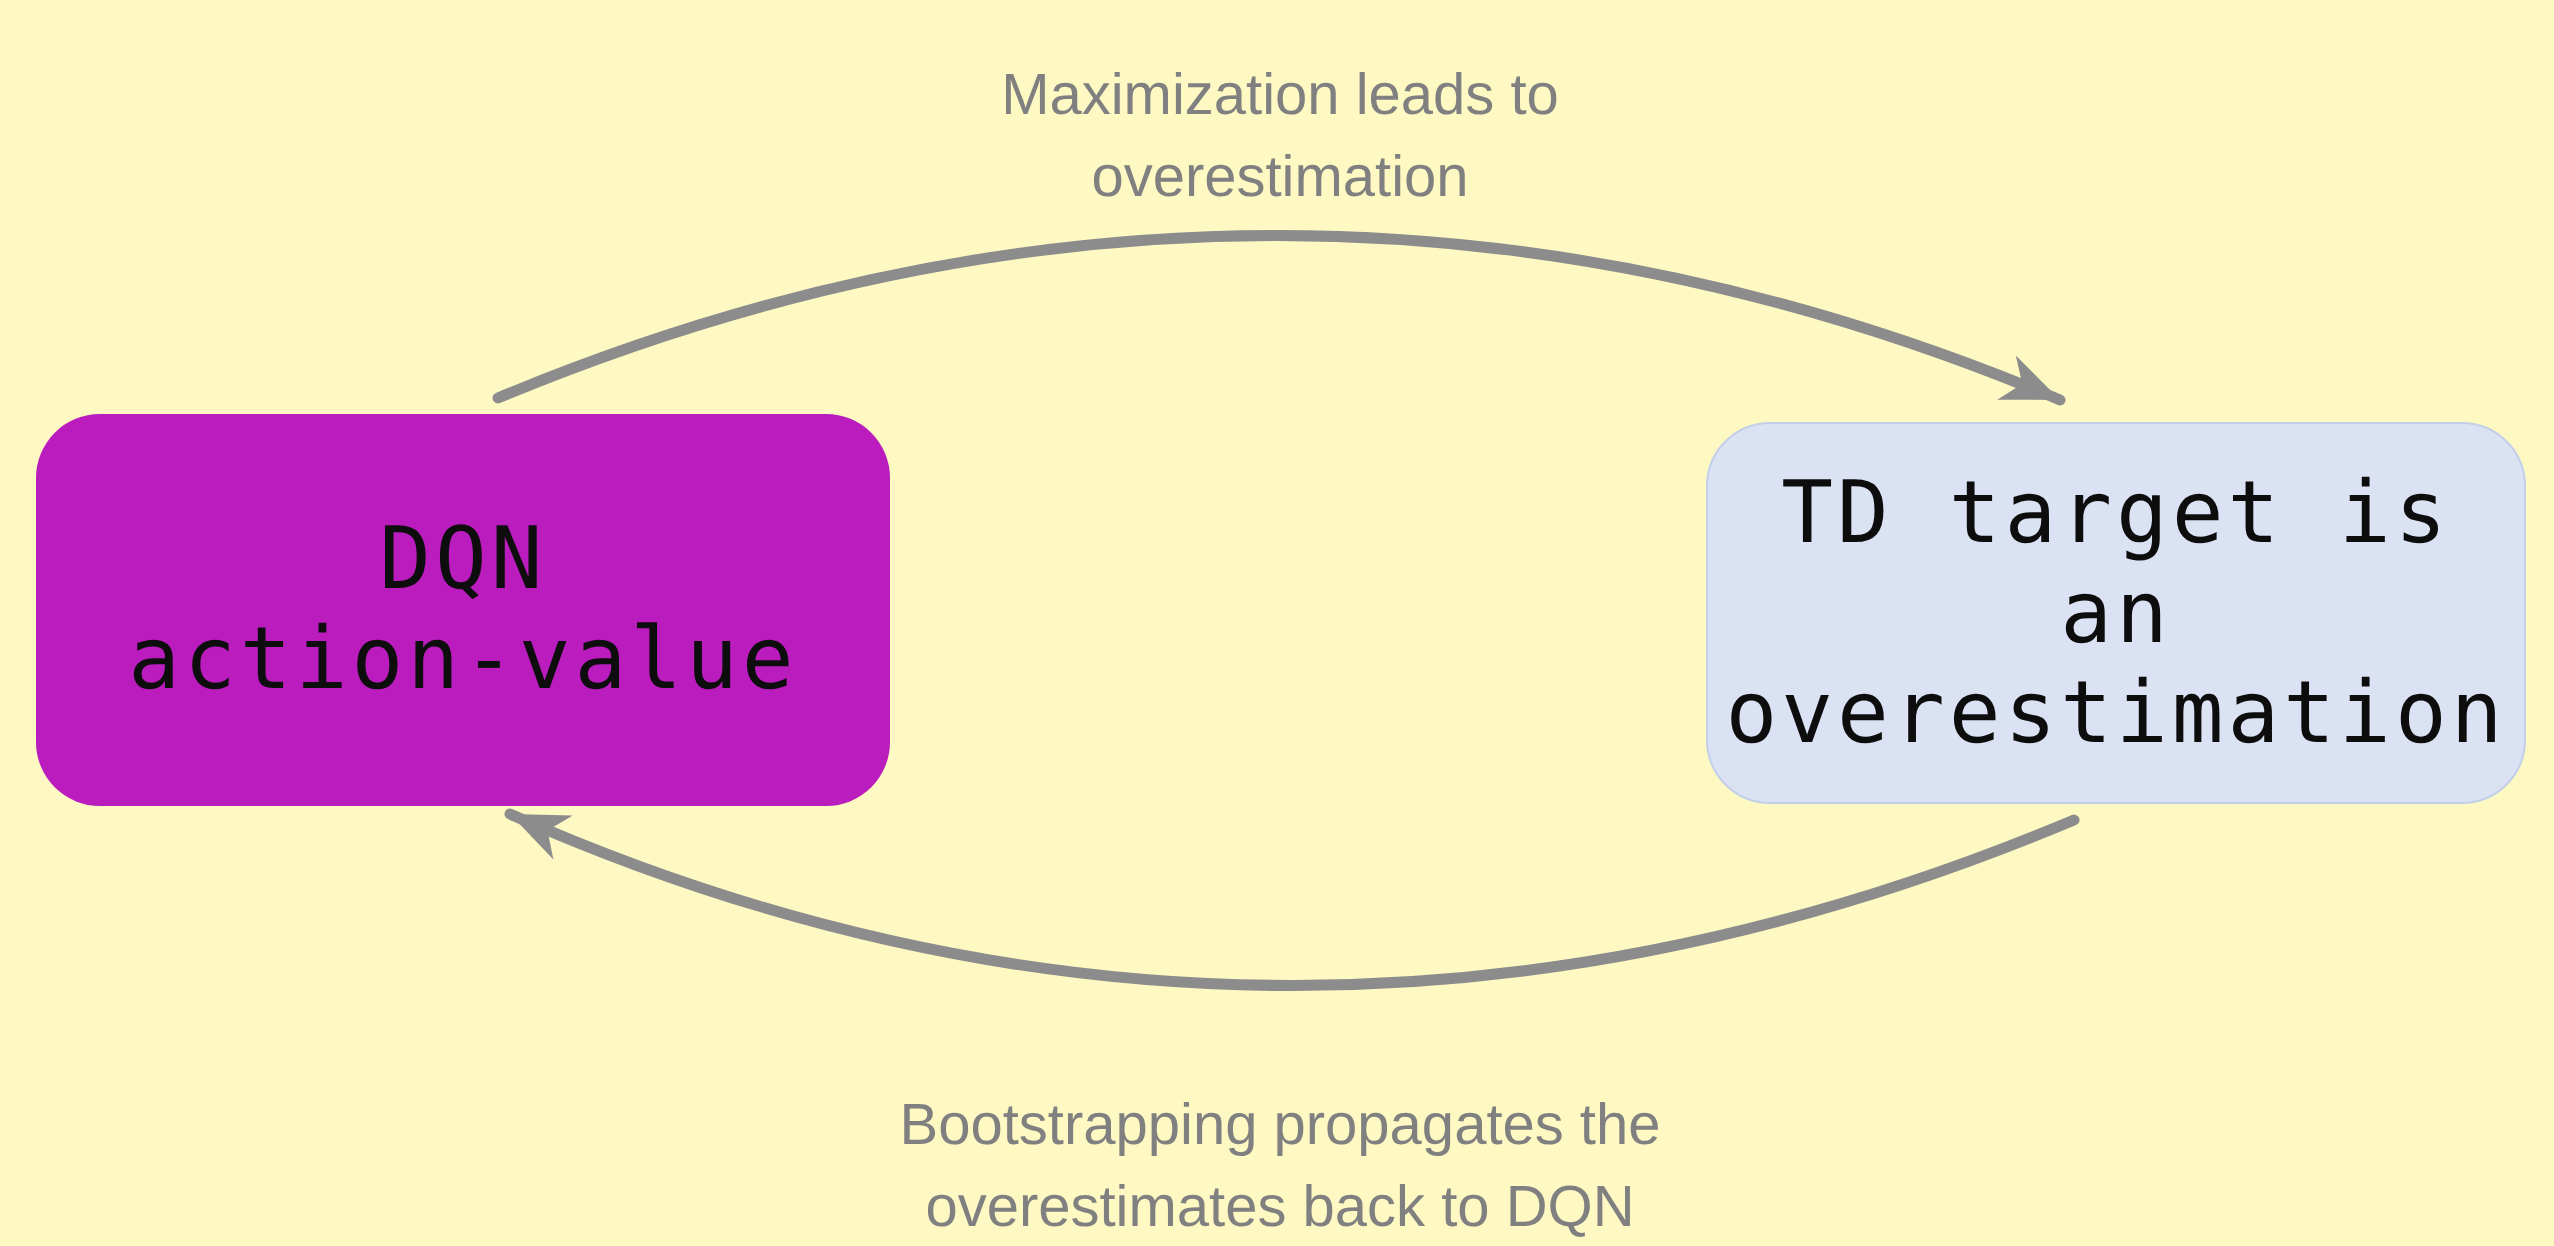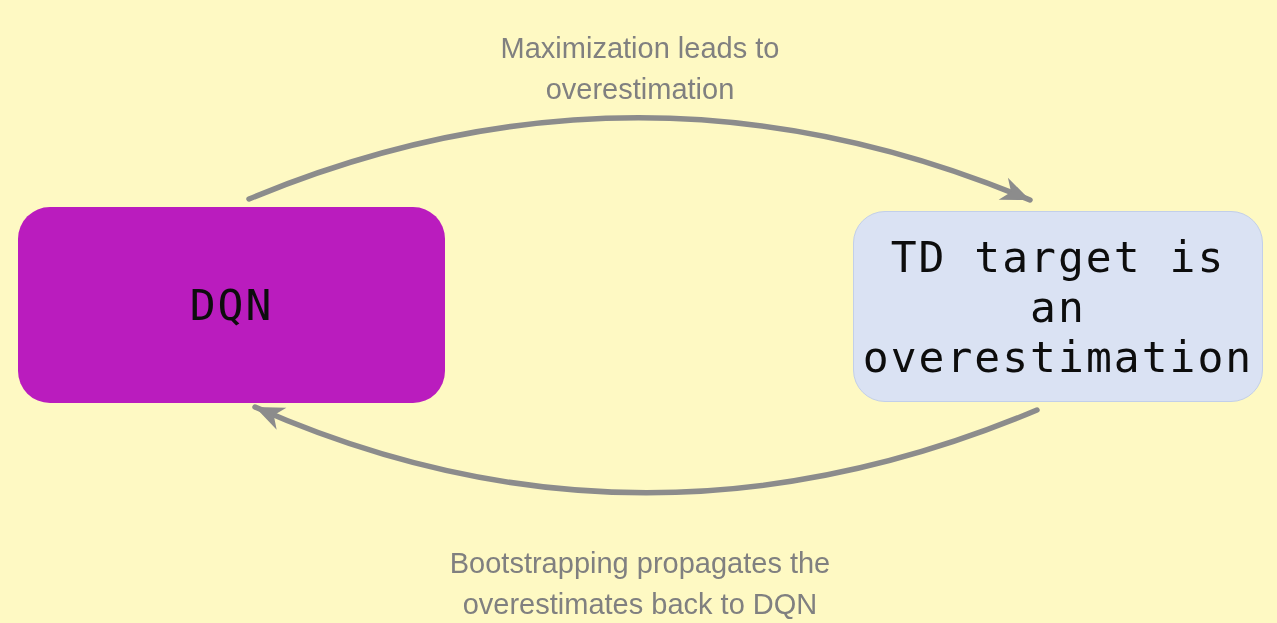--- a/index.html
+++ b/index.html
@@ -89,20 +89,21 @@
     <path d="M 1037 410 Q 640 577 255 407" fill="none" stroke-width="5.5" stroke-linecap="round" marker-end="url(#head-bottom)" stroke="#8c8c8c"></path>
   </svg>
 
   <div class="edge-label edge-label-top" style="color: rgb(128, 128, 128);">
     <div>Maximization leads to</div>
     <div>overestimation</div>
   </div>
 
   <div class="node node-left" style="background-color: rgb(186, 28, 190);">
     <div style="color: rgb(13, 13, 13);">DQN</div>
+    <div style="color: rgb(13, 13, 13);">action-value</div>
   </div>
 
   <div class="node node-right" style="background-color: rgb(218, 226, 243); border-color: rgb(194, 207, 233);">
     <div style="color: rgb(13, 13, 13);">TD target is</div>
     <div style="color: rgb(13, 13, 13);">an</div>
     <div style="color: rgb(13, 13, 13);">overestimation</div>
   </div>
 
   <div class="edge-label edge-label-bottom" style="color: rgb(128, 128, 128); margin-top: 40px;">
     <div>Bootstrapping propagates the</div>

